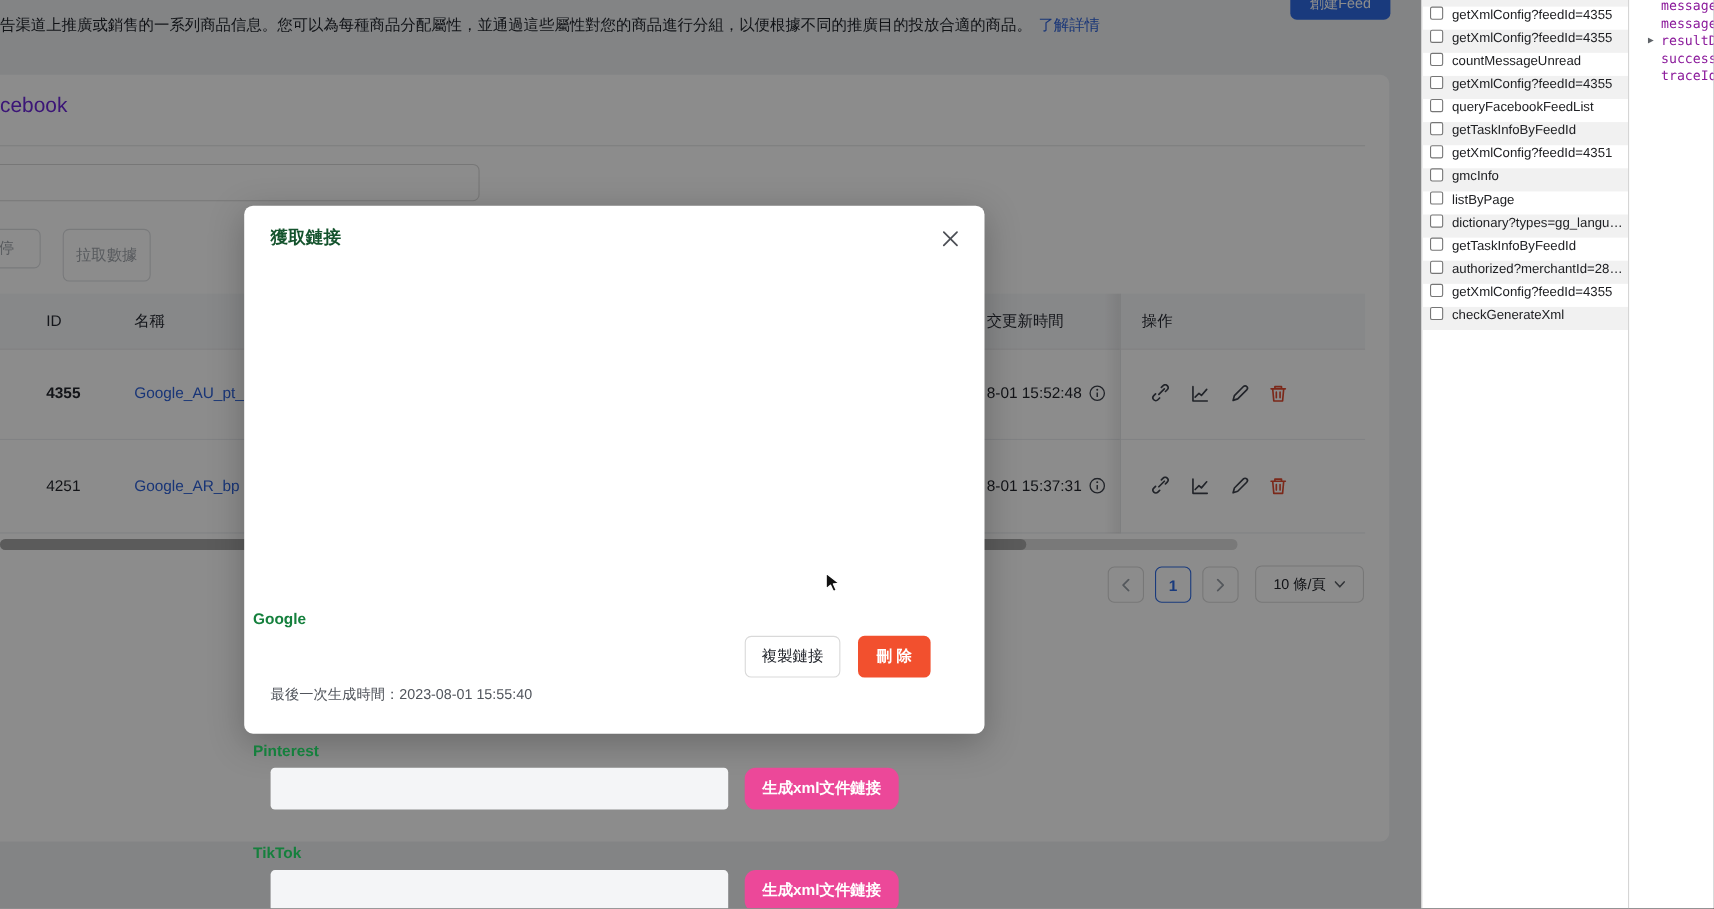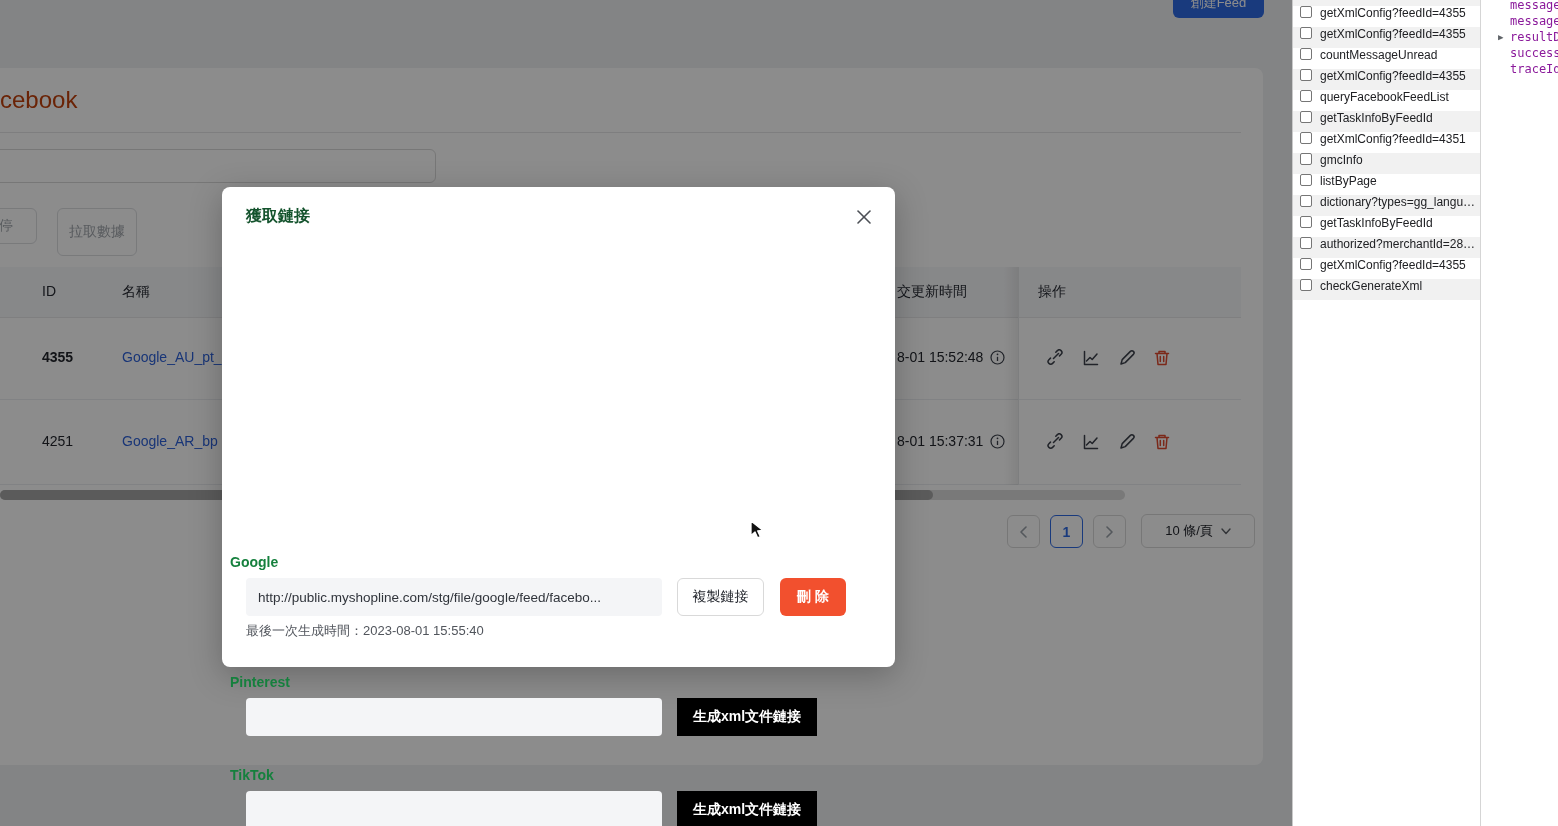--- a/index.html
+++ b/index.html
@@ -7,55 +7,55 @@
   .stage{position:relative;width:1558px;height:826px;overflow:hidden;background:#f0f2f5;
          font-family:"Liberation Sans","DejaVu Sans",sans-serif;-webkit-font-smoothing:antialiased;}
   .abs{position:absolute;}
   
   .browser{position:absolute;left:0;top:0;width:1292px;height:826px;background:#eef0f3;overflow:hidden;}
   .desc{top:14px;left:0;width:1010px;height:22px;font-size:14px;color:#1f2329;white-space:nowrap;}
   .desc a{color:#2e62d9;text-decoration:none;margin-left:6px;cursor:pointer;}
   .btn-primary{background:#2f6be4;color:#fff;border:none;border-radius:6px;font-size:13px;
                display:flex;align-items:center;justify-content:center;cursor:pointer;font-family:inherit;}
   .card{left:-40px;top:68px;width:1303px;height:697px;background:#fff;border-radius:8px;}
-  .page-title{left:0;top:86px;font-size:24px;font-weight:500;color:#c2410c;}
+  .page-title{left:0;top:86px;font-size:19px;font-weight:500;color:#6d28d9;}
   .hdr-divider{left:0;top:132px;width:1241px;height:1px;background:#e5e6e8;}
   .filter-box{left:-30px;top:149px;width:466px;height:34px;background:#fff;border:1px solid #d9d9d9;border-radius:6px;}
   .ghost-btn{background:#fff;border:1px solid #dcdee1;border-radius:6px;color:#a2a7ad;font-size:14px;
              display:flex;align-items:center;justify-content:center;cursor:pointer;font-family:inherit;}
   .th{font-size:14px;font-weight:500;color:#272b33;}
   .thead{left:0;top:267px;width:1241px;height:51px;background:#f6f7f9;border-bottom:1px solid #e7e8ea;}
   .trow{left:0;width:1241px;border-bottom:1px solid #ebedf0;background:#fff;}
   .cell{font-size:14px;color:#23262d;}
   .link{color:#2e62d9;cursor:pointer;white-space:nowrap;}
   .ops-divider{left:1018px;top:267px;width:1px;height:218px;background:#e4e5e7;}
   .ops-shadow{left:1004px;top:267px;width:14px;height:218px;background:linear-gradient(to left,rgba(0,0,0,0.07),rgba(0,0,0,0));}
   .opicon{width:20px;height:20px;display:flex;align-items:center;justify-content:center;cursor:pointer;}
   .sb-track{left:0;top:490px;width:1125px;height:10px;border-radius:5px;background:#dcdcdc;}
   .sb-thumb{left:0;top:490px;width:933px;height:10px;border-radius:5px;background:#a6a6a6;cursor:grab;}
   .pgbtn{width:33px;height:33px;background:#fff;border:1px solid #d9d9d9;border-radius:6px;
          display:flex;align-items:center;justify-content:center;color:#8a8f99;font-size:14px;cursor:pointer;}
   .pgbtn.active{border-color:#2f6be4;color:#2f6be4;font-weight:600;}
-  .pgsel{width:114px;height:34px;background:#fff;border:1px solid #d9d9d9;border-radius:6px;
+  .pgsel{width:99px;height:34px;background:#fff;border:1px solid #d9d9d9;border-radius:6px;
          display:flex;align-items:center;justify-content:center;gap:8px;font-size:13px;color:#23262d;cursor:pointer;}
   .dim{position:absolute;left:0;top:0;width:1292px;height:826px;background:rgba(0,0,0,0.45);}
   
   .modal{position:absolute;left:222px;top:187px;width:673px;height:480px;background:#fff;border-radius:8px;
          box-shadow:0 8px 32px rgba(0,0,0,0.25);}
   .m-title{left:24px;top:19px;font-size:16px;font-weight:700;color:#14532d;}
   .m-close{right:20px;top:19px;width:22px;height:22px;display:flex;align-items:center;justify-content:center;cursor:pointer;color:#4c4f55;}
   .m-body{left:24px;top:57px;width:626px;font-size:14px;line-height:22px;color:#24272d;text-align:justify;}
   .m-label{left:8px;font-size:14px;font-weight:700;color:#15803d;}
   .m-input{left:24px;width:416px;height:38px;background:#f4f5f7;border:none;border-radius:4px;
            padding:0 12px;font-size:13.5px;color:#30343b;font-family:inherit;outline:none;}
   .m-btn-plain{left:455px;width:87px;height:38px;background:#fff;border:1px solid #d9d9d9;border-radius:6px;
                font-size:14px;color:#23262d;display:flex;align-items:center;justify-content:center;cursor:pointer;font-family:inherit;}
   .m-btn-danger{left:558px;width:66px;height:38px;background:#f2502e;border:none;border-radius:6px;
                 font-size:14px;font-weight:600;color:#fff;display:flex;align-items:center;justify-content:center;cursor:pointer;font-family:inherit;}
-  .m-btn-blue{left:455px;width:140px;height:38px;background:#000000;border:none;border-radius:0;
+  .m-btn-blue{left:455px;width:140px;height:38px;background:#ec4899;border:none;border-radius:10px;
               font-size:14px;font-weight:600;color:#fff;display:flex;align-items:center;justify-content:center;cursor:pointer;font-family:inherit;}
   .m-note{left:24px;font-size:13px;color:#51555c;}
   
   .devtools{position:absolute;left:1292px;top:0;width:266px;height:826px;background:#fff;border-left:1px solid #c9c9c9;overflow:hidden;}
   .req-list{position:absolute;left:0;top:-15px;width:187px;}
   .req-row{height:21px;display:flex;align-items:flex-start;padding-left:7px;cursor:pointer;}
   .req-row.alt{background:#f1f1f1;}
   .req-cb{width:12px;height:12px;border:1px solid #767676;border-radius:2px;background:#fff;flex:0 0 auto;cursor:pointer;}
   .req-label{margin-left:8px;font-size:12px;color:#202124;white-space:nowrap;overflow:hidden;}
   .resp-sep{position:absolute;left:187px;top:0;width:1px;height:826px;background:#d5d5d5;}
@@ -65,20 +65,21 @@
   .cursor{position:absolute;left:750px;top:520px;z-index:60;pointer-events:none;}
   svg{display:block;}
 </style>
 </head>
 <body>
 
 <div class="stage">
 
   <div class="browser">
 
+    <div class="abs desc"><span>告渠道上推廣或銷售的一系列商品信息。您可以為每種商品分配屬性，並通過這些屬性對您的商品進行分組，以便根據不同的推廣目的投放合適的商品。</span><a>了解詳情</a></div>
 
     <button class="abs btn-primary" style="left:1173px;top:-12px;width:91px;height:30px;">創建Feed</button>
 
     <div class="abs card"></div>
     <div class="abs page-title">cebook</div>
     <div class="abs hdr-divider"></div>
 
     <div class="abs filter-box"></div>
 
     <button class="abs ghost-btn" style="left:-43px;top:208px;width:80px;height:36px;">暫 停</button>
@@ -188,21 +189,20 @@
     <div class="modal">
       <div class="abs m-title">獲取鏈接</div>
       <div class="abs m-close">
         <svg width="16" height="16" viewBox="0 0 16 16" stroke="#4c4f55" stroke-width="1.6" stroke-linecap="round">
             <line x1="2" y1="2" x2="14" y2="14"></line>
             <line x1="14" y1="2" x2="2" y2="14"></line>
           </svg>
       </div>
 
       <div class="abs m-label" style="top:367px;">Google</div>
-      <input class="abs m-input" style="top: 391px;" readonly="" value="http://public.myshopline.com/stg/file/google/feed/facebo...">
       <button class="abs m-btn-plain" style="top:391px;">複製鏈接</button>
       <button class="abs m-btn-danger" style="top:391px;">刪 除</button>
       <div class="abs m-note" style="top:435px;">最後一次生成時間：2023-08-01 15:55:40</div>
 
       <div class="abs m-label" style="top:487px;">Pinterest</div>
       <input class="abs m-input" style="top: 511px;" readonly="">
       <button class="abs m-btn-blue" style="top:511px;">生成xml文件鏈接</button>
 
       <div class="abs m-label" style="top:580px;">TikTok</div>
       <input class="abs m-input" style="top: 604px;" readonly="">

